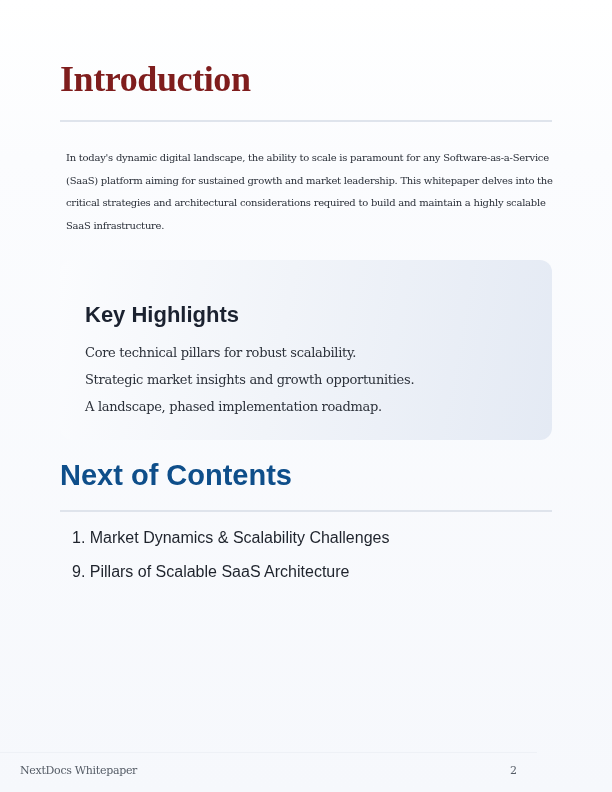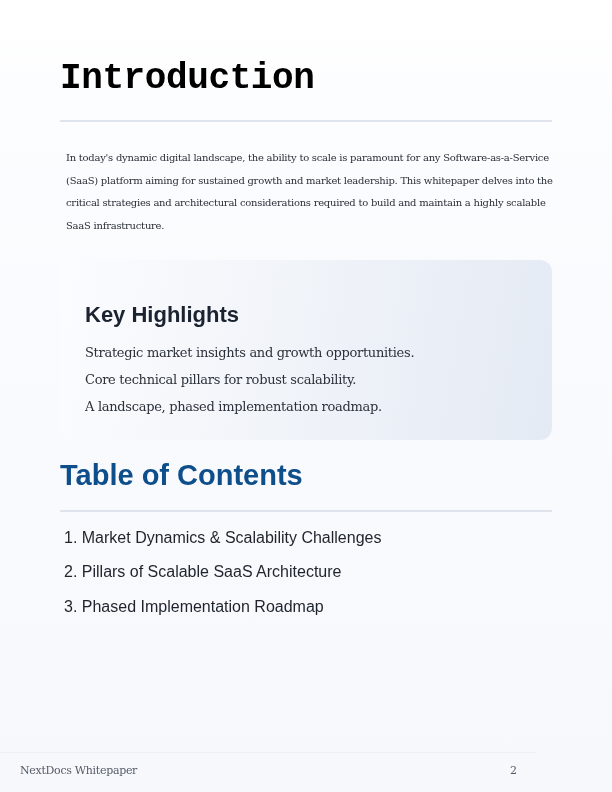--- a/index.html
+++ b/index.html
@@ -5,23 +5,23 @@
     html, body { margin: 0; padding: 0; }
     body {
       width: 612px; height: 792px; overflow: hidden; position: relative;
       background: linear-gradient(180deg, #ffffff 0%, #fbfcfe 20%, #f6f8fc 100%);
       font-family: "DejaVu Serif", "Liberation Serif", serif;
       color: #222b36;
     }
     .page { position: absolute; left: 60px; top: 0; width: 492px; }
     .h1 {
       position: absolute; left: 0; top: 57px; margin: 0;
-      font-family: Liberation Mono, monospace;
+      font-family: Liberation Serif, serif;
       font-weight: bold; font-size: 36px; letter-spacing: -0.4px;
-      color: #000000; line-height: 44px;
+      color: #7f1d1d; line-height: 44px;
     }
     .rule { position: absolute; left: 0; width: 492px; height: 2px; background: #dfe4ec; }
     .intro {
       position: absolute; left: 0; top: 141px; width: 492px; margin: 6px;
       font-family: "DejaVu Serif", "Liberation Serif", serif;
       font-size: 10px; line-height: 22.6px; color: #2a2f38;
       letter-spacing: -0.25px;
     }
     .highlights {
       position: absolute; left: 0; top: 260px; width: 492px; height: 180px;
@@ -36,21 +36,21 @@
     }
     .highlights .item {
       font-family: "DejaVu Serif", "Liberation Serif", serif;
       font-size: 13px; line-height: 27px; color: #2c313a; letter-spacing: -0.3px;
     }
     .toc-title {
       position: absolute; left: 0; top: 457px; margin: 0;
       font-family: "Liberation Sans", "DejaVu Sans", sans-serif;
       font-weight: bold; font-size: 29px; color: #0e4e8a; line-height: 36px;
     }
-    .toc { position: absolute; left: 4px; top: 526px; }
+    .toc { position: absolute; left: 12px; top: 526px; }
     .toc .entry {
       font-family: "Liberation Sans", "DejaVu Sans", sans-serif;
       font-size: 16px; color: #1e232c; height: 34.3px; line-height: 24px;
     }
     .footer {
       position: absolute; left: 0; top: 752px; width: 509px; height: 40px;
       border-top: 1px solid #eef1f6;
       padding-left: 28px;
     }
     .footer .left {
@@ -67,30 +67,29 @@
 </head>
 <body>
 
 <div class="page">
   <h1 class="h1">Introduction</h1>
   <div class="rule" style="top:120px;"></div>
   <p class="intro">In today's dynamic digital landscape, the ability to scale is paramount for any Software-as-a-Service (SaaS) platform aiming for sustained growth and market leadership. This whitepaper delves into the critical strategies and architectural considerations required to build and maintain a highly scalable SaaS infrastructure.</p>
 
   <div class="highlights">
     <h2>Key Highlights</h2>
+    <div class="item">Core technical pillars for robust scalability.</div>
     <div class="item">Strategic market insights and growth opportunities.</div>
-    <div class="item">Core technical pillars for robust scalability.</div>
     <div class="item">A landscape, phased implementation roadmap.</div>
   </div>
 
-  <h2 class="toc-title">Table of Contents</h2>
+  <h2 class="toc-title">Next of Contents</h2>
   <div class="rule" style="top:510px;"></div>
   <div class="toc">
     <div class="entry">1. Market Dynamics &amp; Scalability Challenges</div>
-    <div class="entry">2. Pillars of Scalable SaaS Architecture</div>
-    <div class="entry">3. Phased Implementation Roadmap</div>
+    <div class="entry">9. Pillars of Scalable SaaS Architecture</div>
   </div>
 </div>
 
 <div class="footer">
   <span class="left">NextDocs Whitepaper</span>
   <span class="right">2</span>
 </div>
 
 </body></html>

